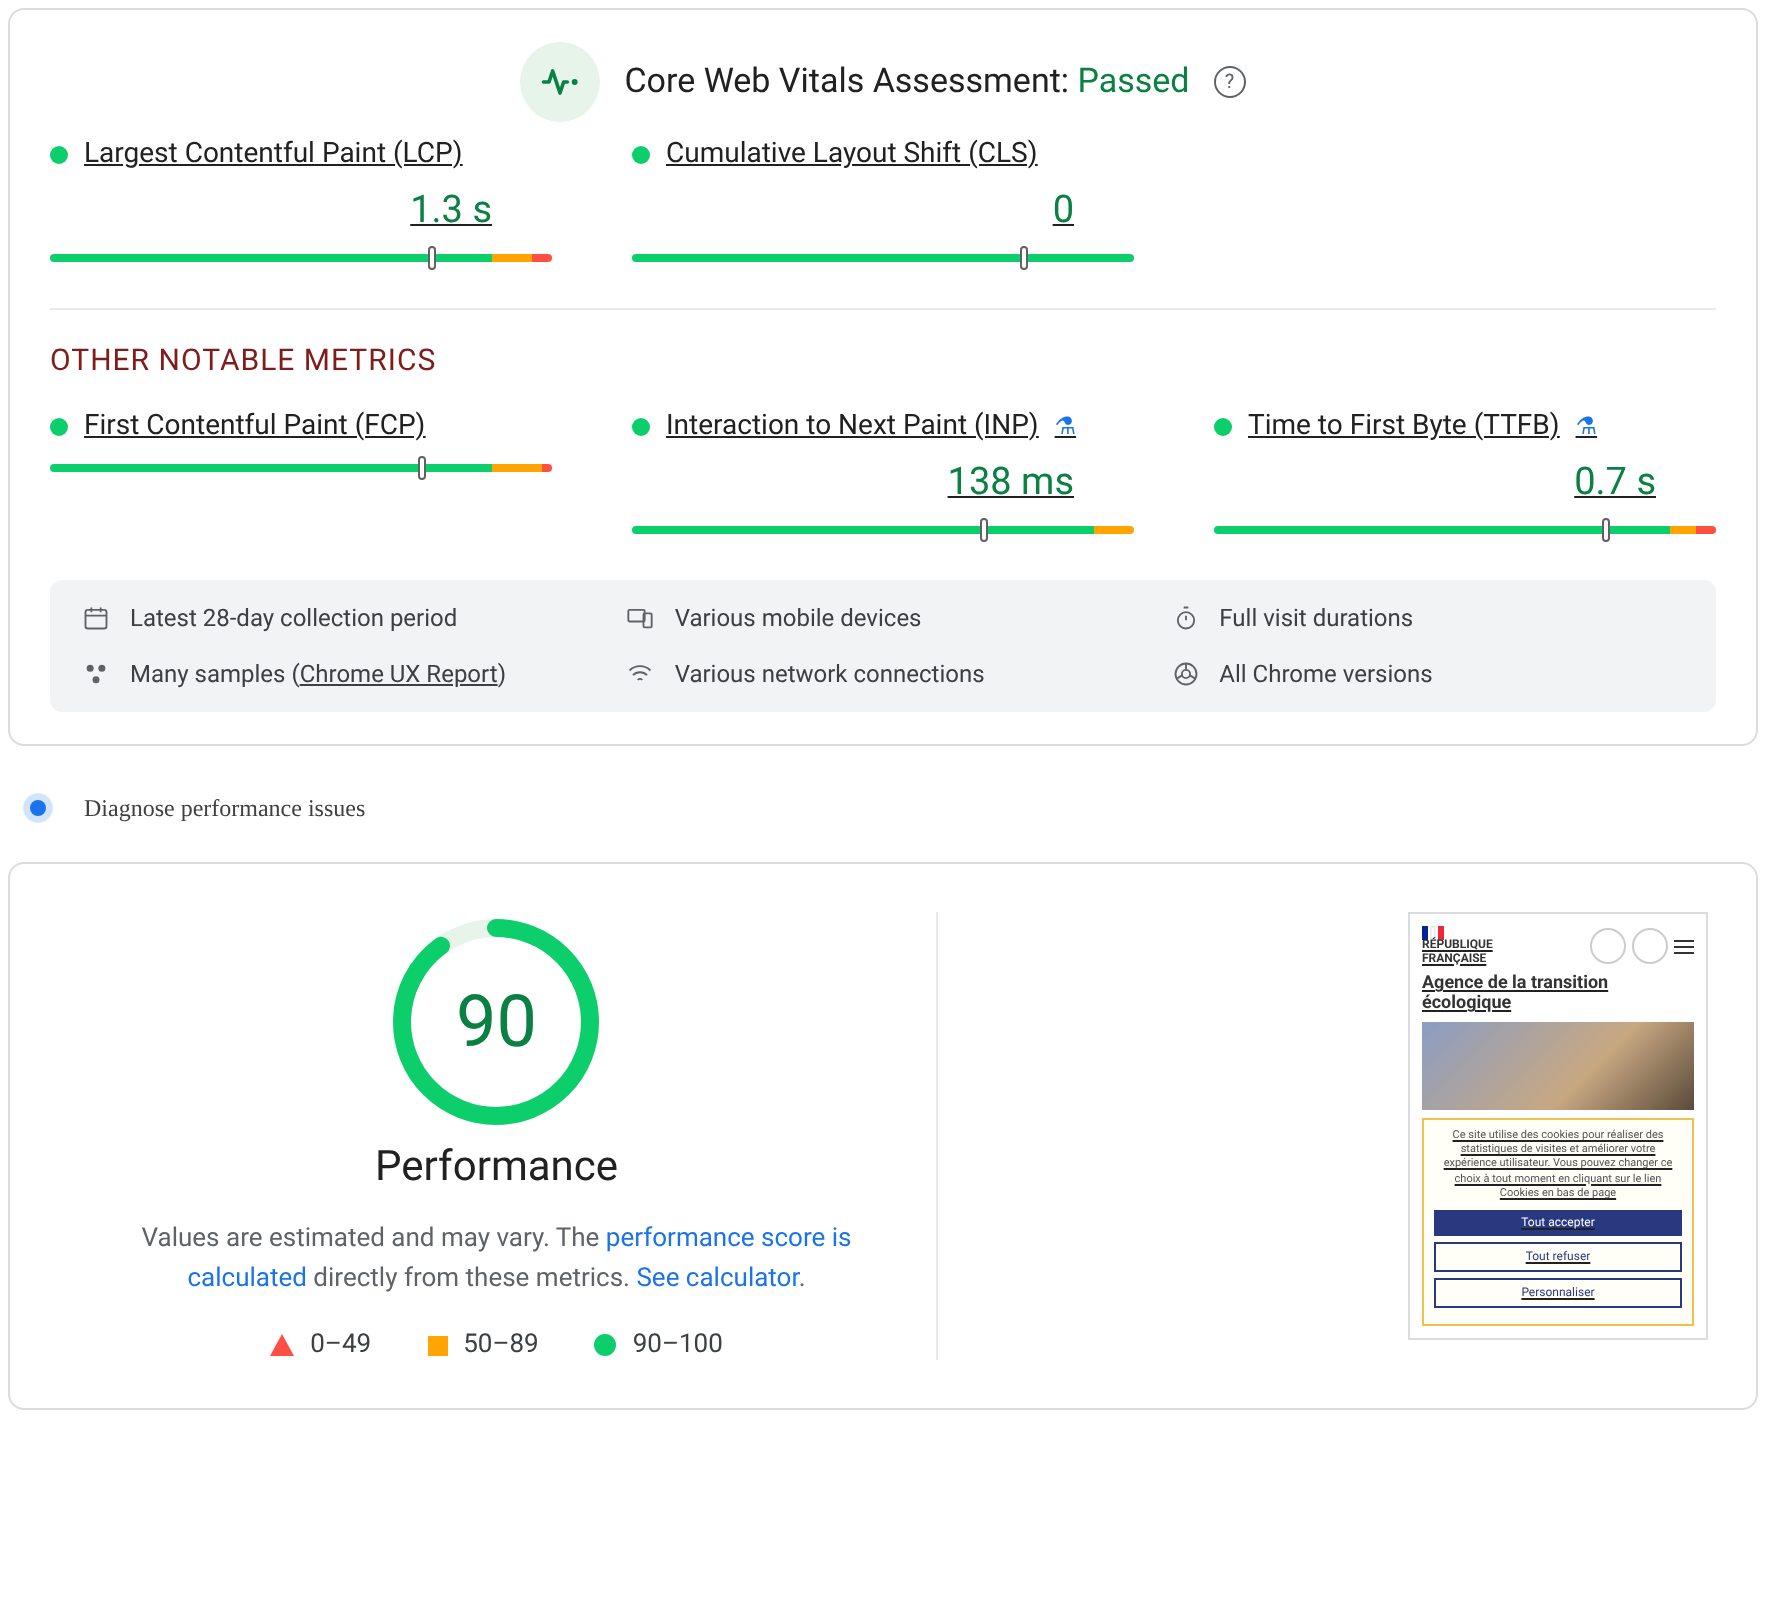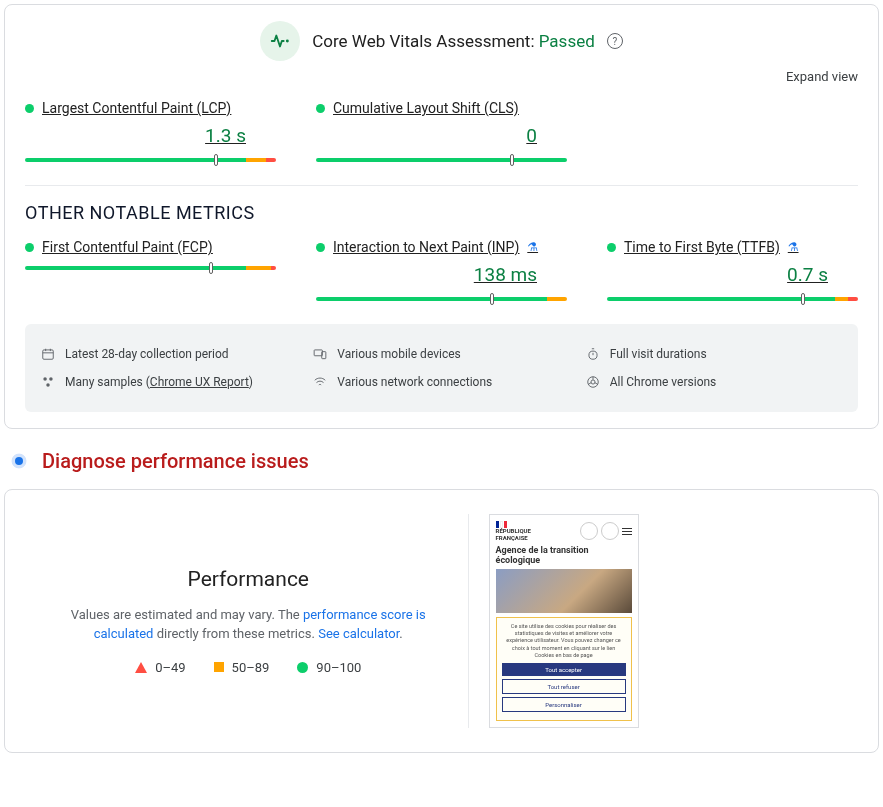--- a/index.html
+++ b/index.html
@@ -25,49 +25,49 @@
   .metric-value { color: #0b8043; font-size: 19px; text-align: right; padding-right: 30px;}
   .bar-wrap { position: relative; height: 10px; }
   .bar { position: absolute; left:0; right:0; height: 4px; top:3px; display:flex; border-radius:2px; overflow:hidden;}
   .seg { height:100%; }
   .seg.g { background:#0cce6b; }
   .seg.o { background:#ffa400; }
   .seg.r { background:#ff4e42; }
   .marker { position:absolute; top:-1px; width:4px; height:12px; background:#fff; border:1px solid #616161; border-radius:2px; transform:translateX(-50%);}
 
   .section-divider { border:0; border-top:1px solid #e8eaed; margin: 12px 0 16px; }
-  .section-label { font-size: 18px; color: #0f172a; letter-spacing: 0.5px; margin-bottom: 16px; }
-
-  
-  .info-box { background: #f1f3f4; border-radius: 6px; padding: 23px 16px; display: grid; grid-template-columns: repeat(3, 1fr); row-gap: 14px; column-gap:16px; }
+  .section-label { font-size: 15px; color: #7f1d1d; letter-spacing: 0.5px; margin-bottom: 16px; }
+
+  
+  .info-box { background: #f1f3f4; border-radius: 6px; padding: 12px 16px; display: grid; grid-template-columns: repeat(3, 1fr); row-gap: 14px; column-gap:16px; }
   .info-item { display: flex; align-items: center; gap: 10px; font-size: 12px; color: #3c4043; }
   .info-item svg { flex:none; }
   .info-item a { color:#3c4043; text-decoration: underline; cursor:pointer;}
 
   
   .diag-head { display:flex; align-items:center; gap:12px; margin: 0 4px 16px; }
   .diag-icon { width:22px; height:22px; border-radius:50%; background: radial-gradient(circle,#d2e3fc 45%, transparent 50%); display:flex;align-items:center;justify-content:center;}
   .diag-icon-inner { width:8px;height:8px;border-radius:50%;background:#1a73e8;}
-  .diag-title { font-size: 20px; font-weight:500; color:#b91c1c; }
+  .diag-title { font-size: 12px; font-weight:500; color:#404040;font-family:Liberation Serif, serif; }
 
   .perf-card { border:1px solid #dadce0; border-radius:8px; padding: 24px; display:flex; gap:20px;}
   .perf-left { flex: 1.2; display:flex; flex-direction:column; align-items:center; justify-content:center; text-align:center; border-right:1px solid #e8eaed;}
   .gauge-wrap{ position:relative; width:110px; height:110px; margin-bottom:6px;}
   .gauge-wrap svg{ transform: rotate(-90deg);}
   .gauge-score { position:absolute; inset:0; display:flex;align-items:center;justify-content:center; font-size:36px; color:#0b8043; font-weight:400;}
   .perf-name { font-size:21px; color:#212121; margin-bottom:14px; }
   .perf-desc { font-size:13px; color:#5f6368; line-height:1.5; max-width:380px;}
   .perf-desc a{ color:#1a73e8; text-decoration:none; cursor:pointer;}
   .legend { display:flex; gap:28px; margin-top:16px; font-size:13px; color:#3c4043; align-items:center;}
   .tri { width:0;height:0;border-left:6px solid transparent;border-right:6px solid transparent;border-bottom:11px solid #ff4e42;}
   .sq { width:10px;height:10px;background:#ffa400;}
   .ci { width:11px;height:11px;border-radius:50%;background:#0cce6b;}
   .lg-item{display:flex;align-items:center;gap:8px;}
 
-  .perf-right{flex:1; display:flex; justify-content:flex-start; align-items:flex-start;}
+  .perf-right{flex:1; display:flex; justify-content:flex-end; align-items:flex-start;text-decoration:underline;}
   .phone { width: 150px;  border:1px solid #dadce0; padding:6px; font-size:7px; color:#333; background:#fff;}
   .ph-top{display:flex; align-items:center; justify-content:space-between; margin-bottom:4px;}
   .flag{display:flex;gap:1px;} .flag span{width:3px;height:7px;} 
   .badge{width:18px;height:18px;border:1px solid #ccc;border-radius:50%;}
   .burger{display:flex;flex-direction:column;gap:2px;} .burger span{width:10px;height:1px;background:#333;}
   .ph-brand{font-size:6px;font-weight:bold;line-height:1.1;}
   .ph-title{font-size:9px;font-weight:bold;margin:4px 0;}
   .ph-img{height:44px;background:linear-gradient(135deg,#8b9dc3,#c8a882 60%,#5a4a3a);}
   .cookie{border:1px solid #f0c14b;padding:5px;margin-top:4px;background:#fffef7;}
   .cookie-txt{font-size:5.5px;color:#555;text-align:center;line-height:1.3;margin-bottom:4px;}
@@ -83,23 +83,20 @@
       <svg width="22" height="22" viewBox="0 0 24 24" fill="none">
           <path d="M3 12h3l2-6 4 12 2-6h2" stroke="#0b8043" stroke-width="2" stroke-linecap="round" stroke-linejoin="round"></path>
           <circle cx="20" cy="12" r="1.6" fill="#0b8043"></circle>
         </svg>
     </div>
     <span class="title">
       <span>Core Web Vitals Assessment: </span><span class="passed">Passed</span>
     </span>
     <span class="help">?</span>
   </div>
-  <div class="expand">
-    <span class="expand-link">Expand view</span>
-  </div>
 
   <div class="grid" id="core-grid">
       <div class="metric">
     <div class="metric-row1">
       <span class="dot"></span>
       <span class="metric-name">Largest Contentful Paint (LCP)</span>
 
     </div>
     <div class="metric-value">1.3 s</div>
     <div class="bar-wrap">
@@ -231,20 +228,27 @@
 
 <div class="diag-head">
   <div class="diag-icon">
       <div class="diag-icon-inner"></div>
     </div>
   <span class="diag-title">Diagnose performance issues</span>
 </div>
 
 <div class="perf-card">
   <div class="perf-left">
+    <div class="gauge-wrap">
+      <svg width="110" height="110" viewBox="0 0 110 110">
+        <circle cx="55" cy="55" r="47" stroke="#e6f4ea" stroke-width="9" fill="none"></circle>
+        <circle cx="55" cy="55" r="47" stroke="#0cce6b" stroke-width="9" fill="none" stroke-linecap="round" stroke-dasharray="295" stroke-dashoffset="29.5"></circle>
+      </svg>
+      <div class="gauge-score">90</div>
+    </div>
     <div class="perf-name">Performance</div>
     <div class="perf-desc">
       <span>Values are estimated and may vary. The </span><a>performance score is calculated</a><span> directly from these metrics. </span><a>See calculator</a><span>.</span>
     </div>
     <div class="legend">
       <div class="lg-item">
           <div class="tri"></div>
           <span>0–49</span>
         </div>
       <div class="lg-item">

